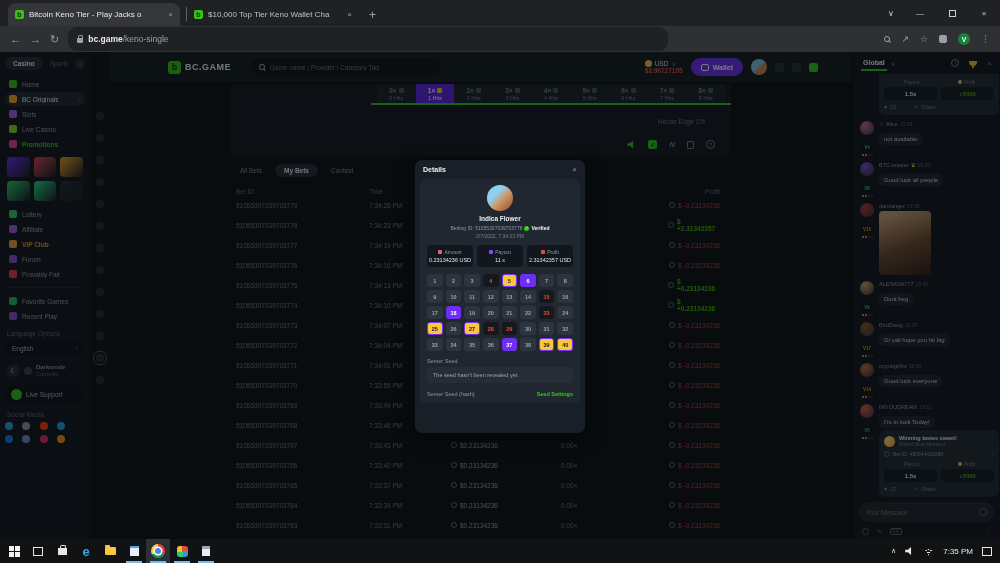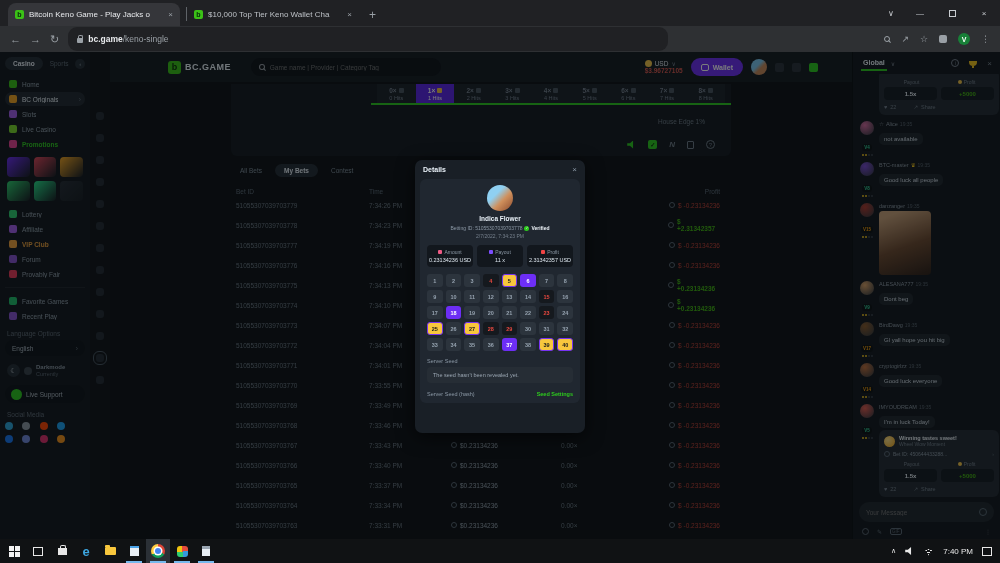--- a/index.html
+++ b/index.html
@@ -203,21 +203,21 @@
 .ell{overflow:hidden;text-overflow:ellipsis;white-space:nowrap}
 </style>
 </head>
 <body>
 
 <div class="screen">
 
   <div class="tabstrip">
     <div class="tab active">
       <span class="favicon">b</span>
-      <span class="ttl">Bitcoin Keno Game - Play Jacks o</span>
+      <span class="ttl">Bitcoin Keno Tier - Play Jacks o</span>
       <span class="tabx">×</span>
     </div>
     <div class="tsep"></div>
     <div class="tab">
       <span class="favicon">b</span>
       <span class="ttl">$10,000 Top Tier Keno Wallet Cha</span>
       <span class="tabx">×</span>
     </div>
     <span class="newtab">+</span>
     <div class="winctls">
@@ -982,17 +982,17 @@
     <div class="tb-app open">
         <span class="paint"></span>
       </div>
     <div class="tb-app open">
         <span class="calc"></span>
       </div>
     <div class="tray">
       <span class="chev-up">∧</span>
       <span class="spk" style="background:#e8e8e8"></span>
       <span class="wifi"></span>
-      <span class="ttime">7:40 PM</span>
+      <span class="ttime">7:35 PM</span>
       <span class="notif"></span>
     </div>
   </div>
 </div>
 
 </body></html>

